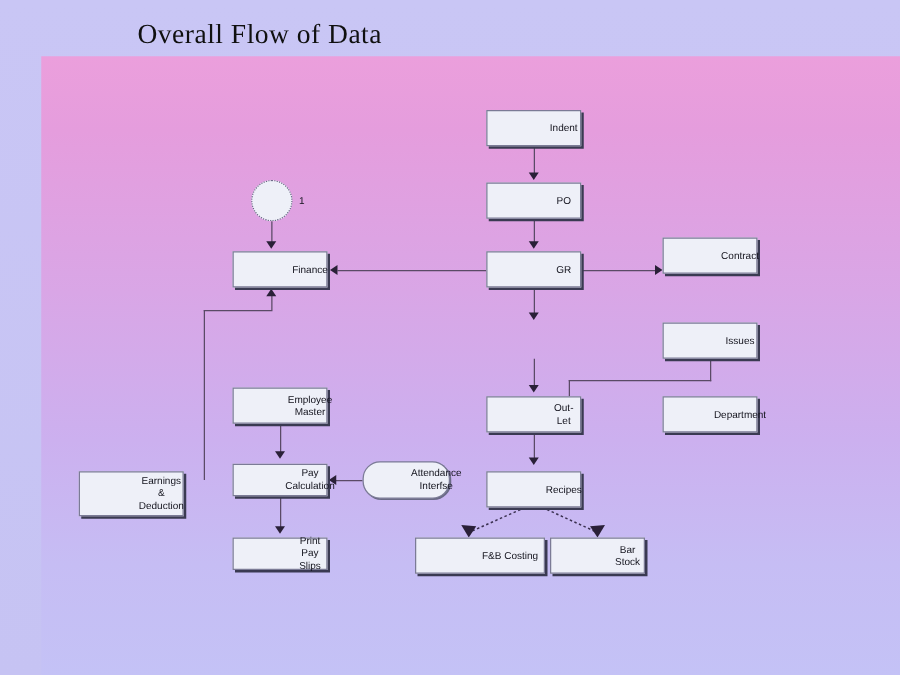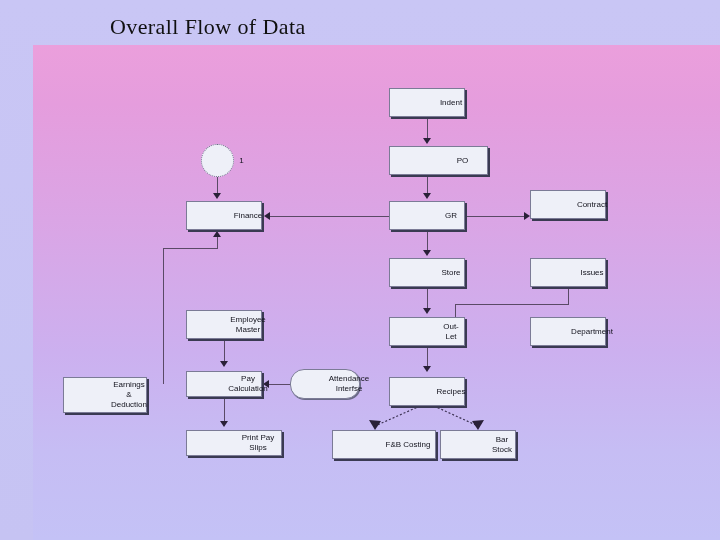--- a/index.html
+++ b/index.html
@@ -158,39 +158,36 @@
   </svg>
 
   <div class="node" style="left:389px; top:88px; width:76px; height:29px;">
     <span class="lbl">Indent</span>
   </div>
 
   <div class="node circle" style="left:201px; top:144px; width:33px; height:33px;">
     <span class="lbl">1</span>
   </div>
 
-  <div class="node" style="left:389px; top:146px; width:99px; height:29px;">
+  <div class="node" style="left:389px; top:146px; width:76px; height:29px;">
     <span class="lbl">PO</span>
   </div>
 
   <div class="node" style="left:186px; top:201px; width:76px; height:29px;">
     <span class="lbl">Finance</span>
   </div>
 
   <div class="node" style="left:389px; top:201px; width:76px; height:29px;">
     <span class="lbl">GR</span>
   </div>
 
   <div class="node" style="left:530px; top:190px; width:76px; height:29px;">
     <span class="lbl">Contract</span>
   </div>
 
-  <div class="node" style="left:389px; top:258px; width:76px; height:29px;">
-    <span class="lbl">Store</span>
-  </div>
 
   <div class="node" style="left:530px; top:258px; width:76px; height:29px;">
     <span class="lbl">Issues</span>
   </div>
 
   <div class="node" style="left:186px; top:310px; width:76px; height:29px;">
     <span class="lbl">Employee Master</span>
   </div>
 
   <div class="node" style="left:389px; top:317px; width:76px; height:29px;">
@@ -213,21 +210,21 @@
 
   <div class="node rounded" style="left:290px; top:369px; width:70px; height:30px;">
     <span class="lbl">Attendance
 Interfse</span>
   </div>
 
   <div class="node" style="left:389px; top:377px; width:76px; height:29px;">
     <span class="lbl">Recipes</span>
   </div>
 
-  <div class="node" style="left:186px; top:430px; width:96px; height:26px;">
+  <div class="node" style="left:186px; top:430px; width:76px; height:26px;">
     <span class="lbl">Print Pay Slips</span>
   </div>
 
   <div class="node" style="left:332px; top:430px; width:104px; height:29px;">
     <span class="lbl">F&amp;B Costing</span>
   </div>
 
   <div class="node" style="left:440px; top:430px; width:76px; height:29px;">
     <span class="lbl">Bar Stock</span>
   </div>

